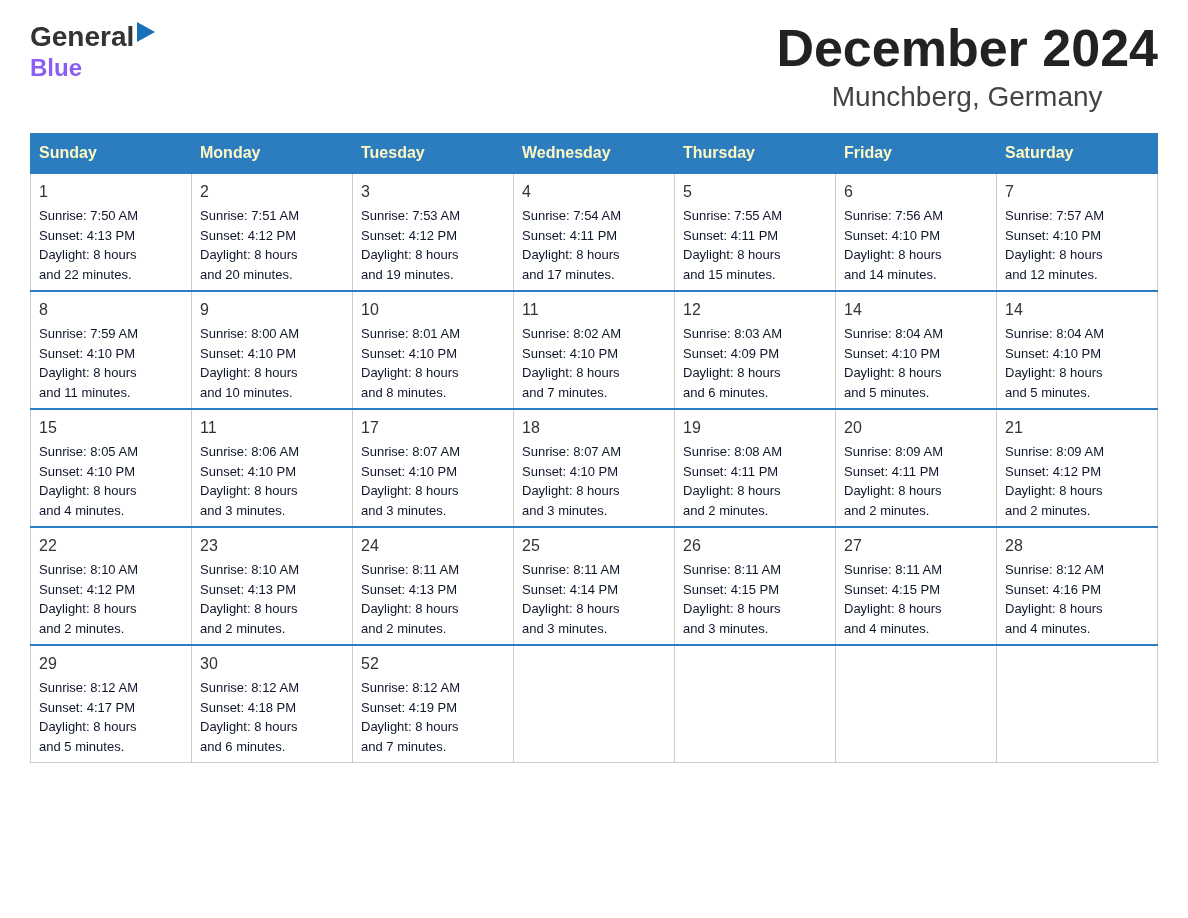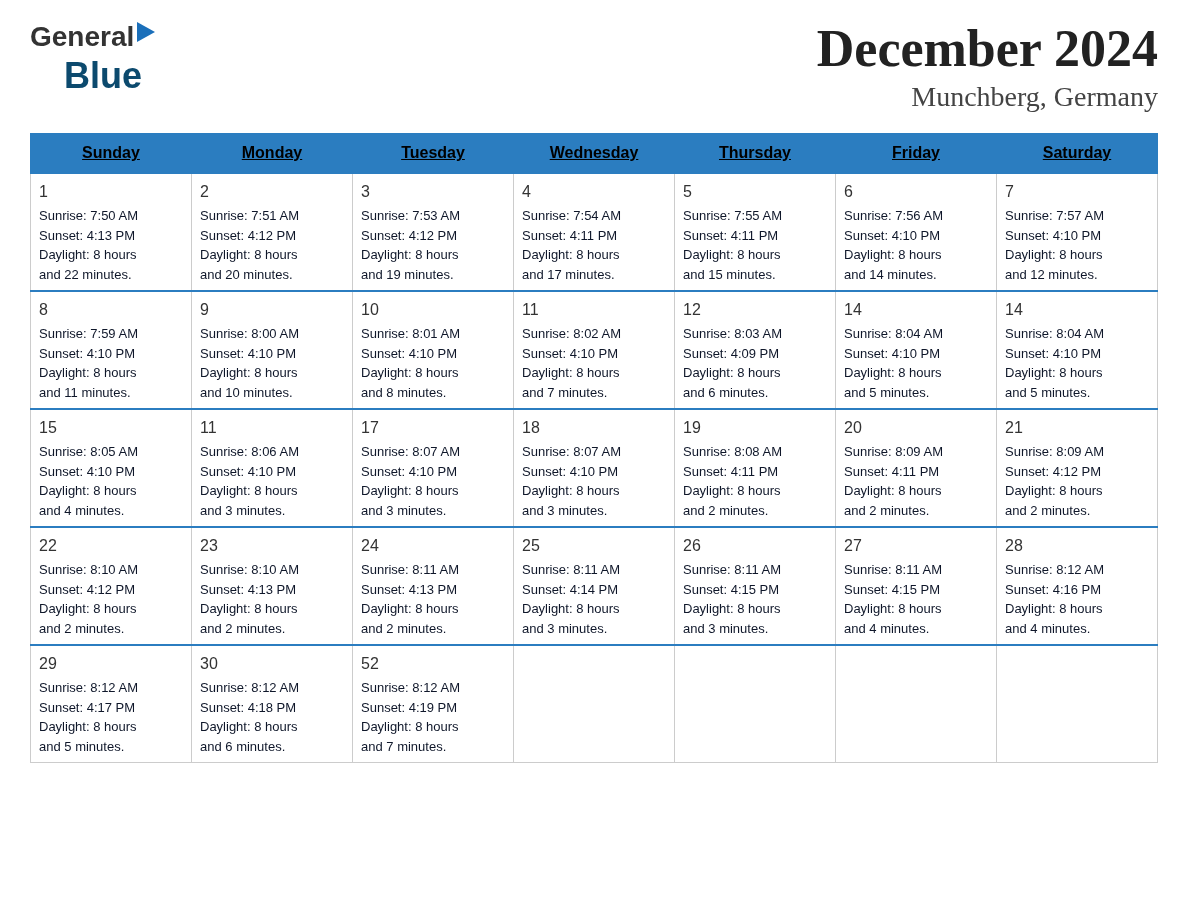--- a/index.html
+++ b/index.html
@@ -11,47 +11,45 @@
       min-height: 918px;
       padding: 20px 30px;
     }
     .header-area {
       display: flex;
       justify-content: space-between;
       align-items: flex-start;
       margin-bottom: 20px;
     }
     .title-area {
-      text-align: right;
-      font-family: Liberation Serif, serif;
+      text-align: center;
     }
     .page-title {
       font-size: 52px;
       font-weight: bold;
       color: #222;
       line-height: 1.1;
     }
     .subtitle {
       font-size: 28px;
       color: #444;
       margin-top: 4px;
     }
     .calendar-table {
       width: 100%;
       border-collapse: collapse;
     }
     .calendar-table th {
       background-color: #2b7dc0;
-      color: #000000;
+      color: #fef9c3;
       font-size: 16px;
       font-weight: bold;
       padding: 10px 8px;
-      text-align: center;
+      text-align: left;
       border: 1px solid #2b7dc0;
-      text-decoration: underline;
     }
     .calendar-table td {
       vertical-align: top;
       padding: 6px 8px;
       font-size: 13px;
       color: #333;
       border: 1px solid #ccc;
       width: calc(100% / 7);
       min-height: 100px;
       line-height: 1.5;
@@ -88,24 +86,23 @@
       display: inline-block;
       width: 0;
       height: 0;
       border-top: 10px solid transparent;
       border-bottom: 10px solid transparent;
       border-left: 18px solid #1a6fba;
       margin-left: 3px;
       margin-top: 2px;
     }
     .logo-line2-text {
-      font-size: 36px;
+      font-size: 24px;
       font-weight: bold;
-      color: #0c4a6e;
-      margin-left: 34px;
+      color: #8b5cf6;
     }
   </style>
 </head>
 <body>
 
 <div class="header-area">
   <div class="logo-wrapper">
     <div class="logo-line1">
       <span class="logo-line1-text">General</span>
       <span class="logo-arrow"></span>

